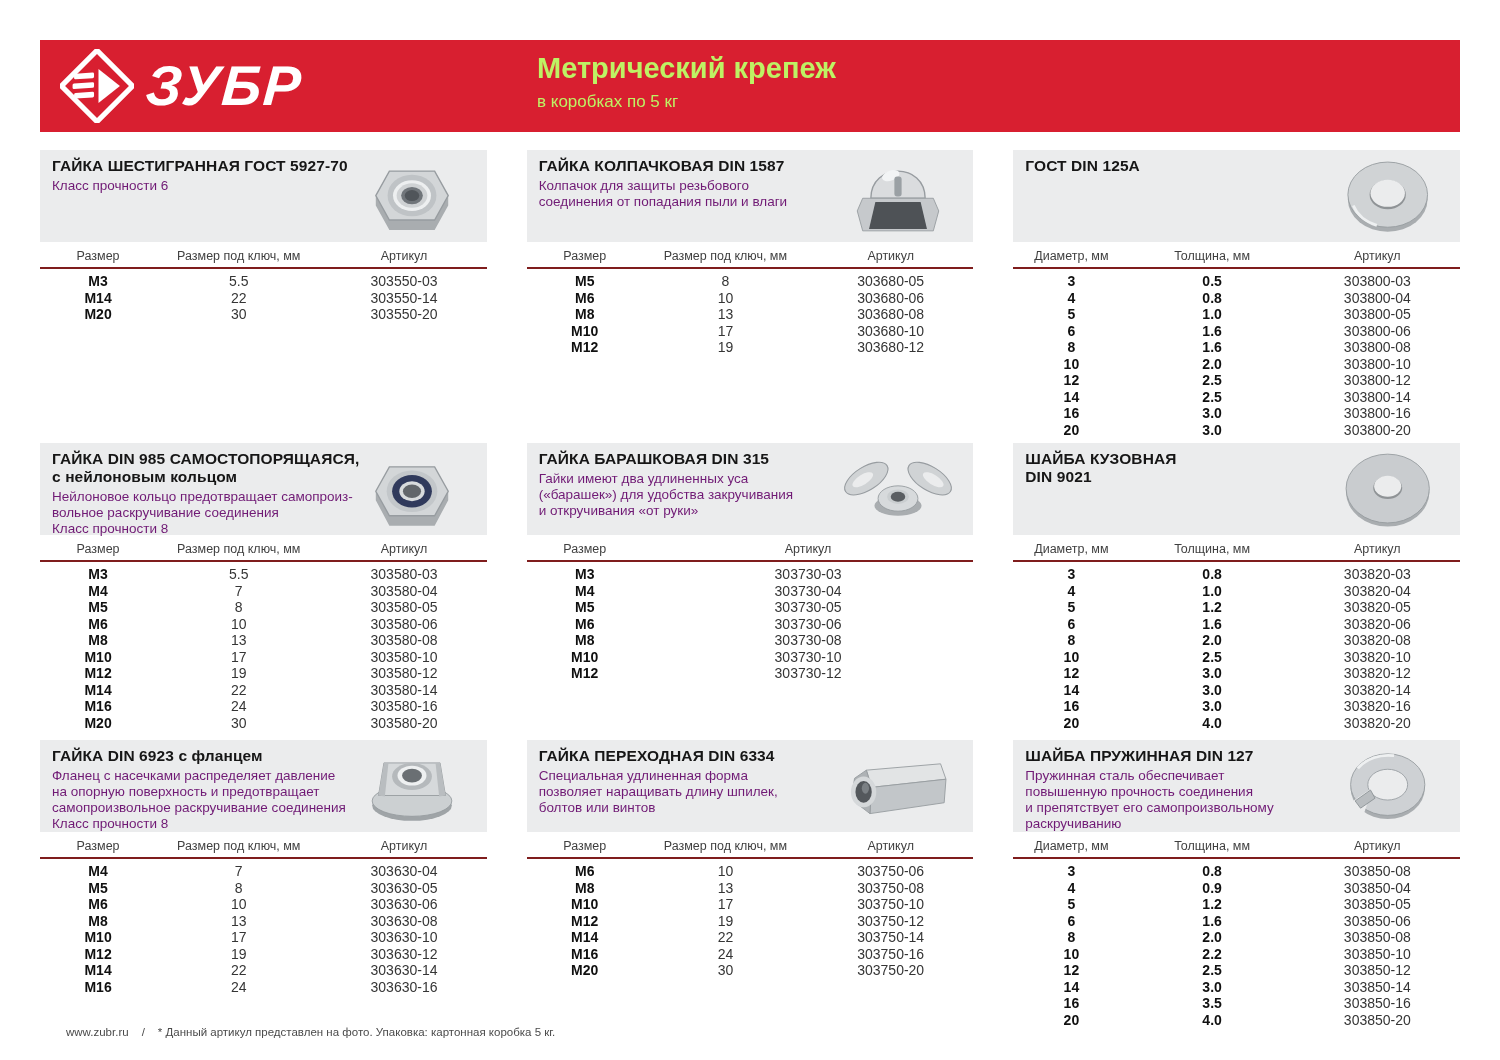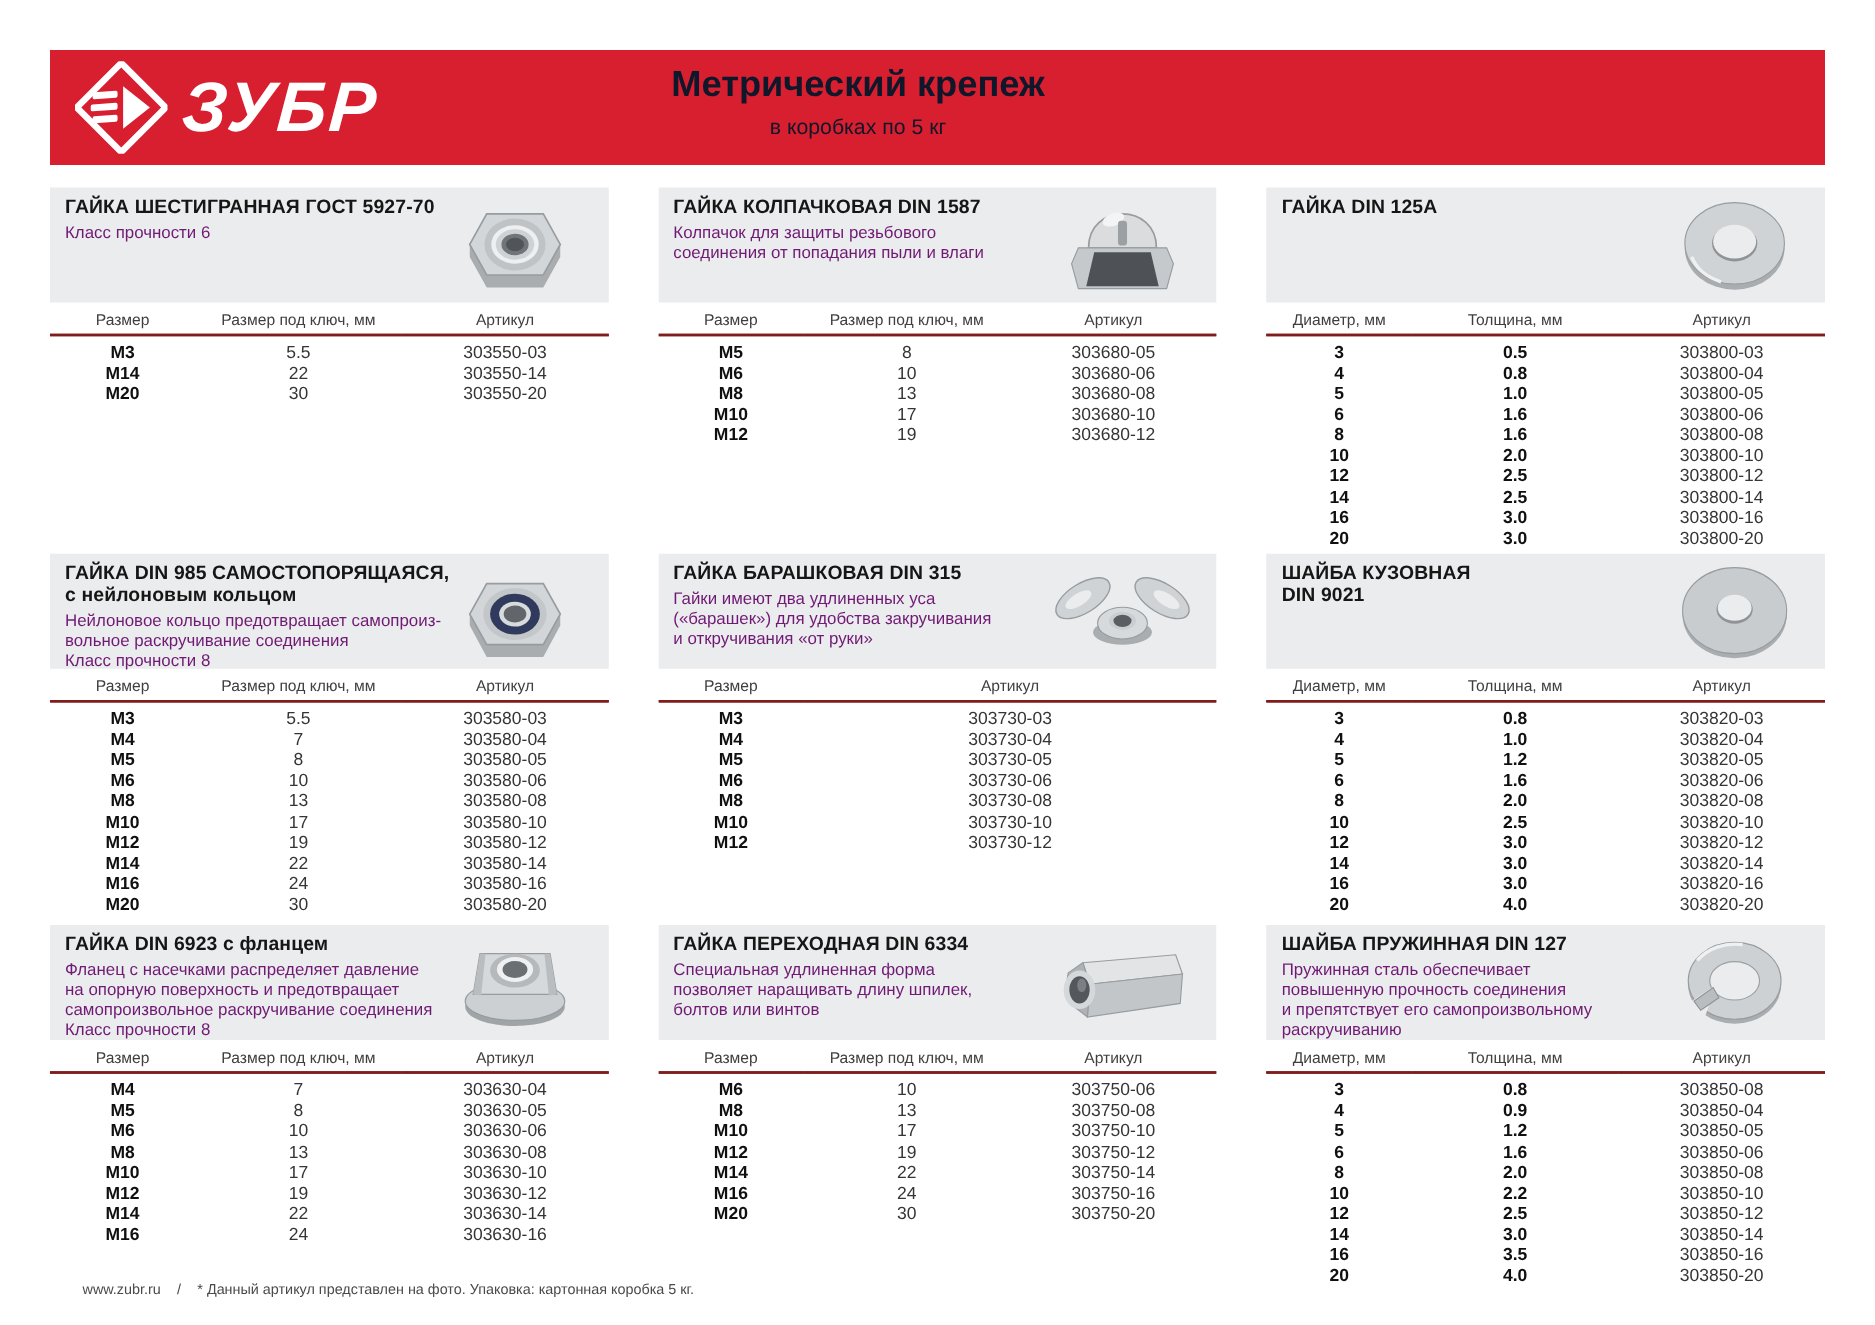--- a/index.html
+++ b/index.html
@@ -5,23 +5,23 @@
   html,body{margin:0;padding:0;background:#fff;}
   body{width:1500px;height:1060px;position:relative;overflow:hidden;
        font-family:"Liberation Sans","DejaVu Sans",sans-serif;color:#222;}
 
   
   .banner{position:absolute;left:40px;top:40px;width:1420px;height:92px;background:#d81f30;}
   .logo{position:absolute;left:20px;top:50%;transform:translateY(-50%);
         display:flex;align-items:center;gap:12px;}
   .logo-text{color:#fff;font-weight:bold;font-style:italic;font-size:56px;
              letter-spacing:2px;transform:skewX(-4deg);line-height:1;}
-  .banner-titles{position:absolute;left:497px;top:13px;color:#0f172a;}
+  .banner-titles{position:absolute;left:497px;top:13px;color:#bef264;}
   .banner-title{font-weight:bold;font-size:29px;line-height:1.1;margin:0;}
-  .banner-subtitle{font-size:17px;margin-top:7px;text-align:center;}
+  .banner-subtitle{font-size:17px;margin-top:7px;}
 
   
   .grid{position:absolute;left:40px;top:150px;width:1420px;
         display:grid;grid-template-columns:repeat(3,1fr);column-gap:40px;
         grid-template-rows:293px 297px auto;}
   .product{overflow:visible;}
   .sec-head{height:92px;background:#ebeced;position:relative;
             padding:7px 80px 0 12px;box-sizing:border-box;}
   .sec-head h2{margin:0 0 3px 0;font-size:15.5px;line-height:1.15;color:#161616;
                white-space:pre-line;letter-spacing:.1px;}
@@ -160,21 +160,21 @@
             <td class="b">М12</td>
             <td>19</td>
             <td>303680-12</td>
           </tr>
         </tbody>
       </table>
   </section>
 
   <section class="product">
     <div class="sec-head">
-      <h2>ГАЙКА DIN 125А</h2>
+      <h2>ГОСТ DIN 125А</h2>
       <p></p>
       <svg class="sec-img" width="140" height="86" viewBox="0 0 150 95">
         <ellipse cx="78" cy="51" rx="44" ry="36" fill="#a9adb0"></ellipse>
         <ellipse cx="78" cy="46" rx="44" ry="36" fill="#d0d3d5" stroke="#979ca0" stroke-width="1"></ellipse>
         <ellipse cx="78" cy="46" rx="20" ry="16" fill="#8f9396"></ellipse>
         <ellipse cx="78" cy="44.5" rx="19" ry="15" fill="#ebeced"></ellipse>
         <path d="M40,58 a44,36 0 0 0 26,22" stroke="#eef0f1" stroke-width="3" fill="none"></path>
       </svg>
     </div>
     <table class="cols3">

